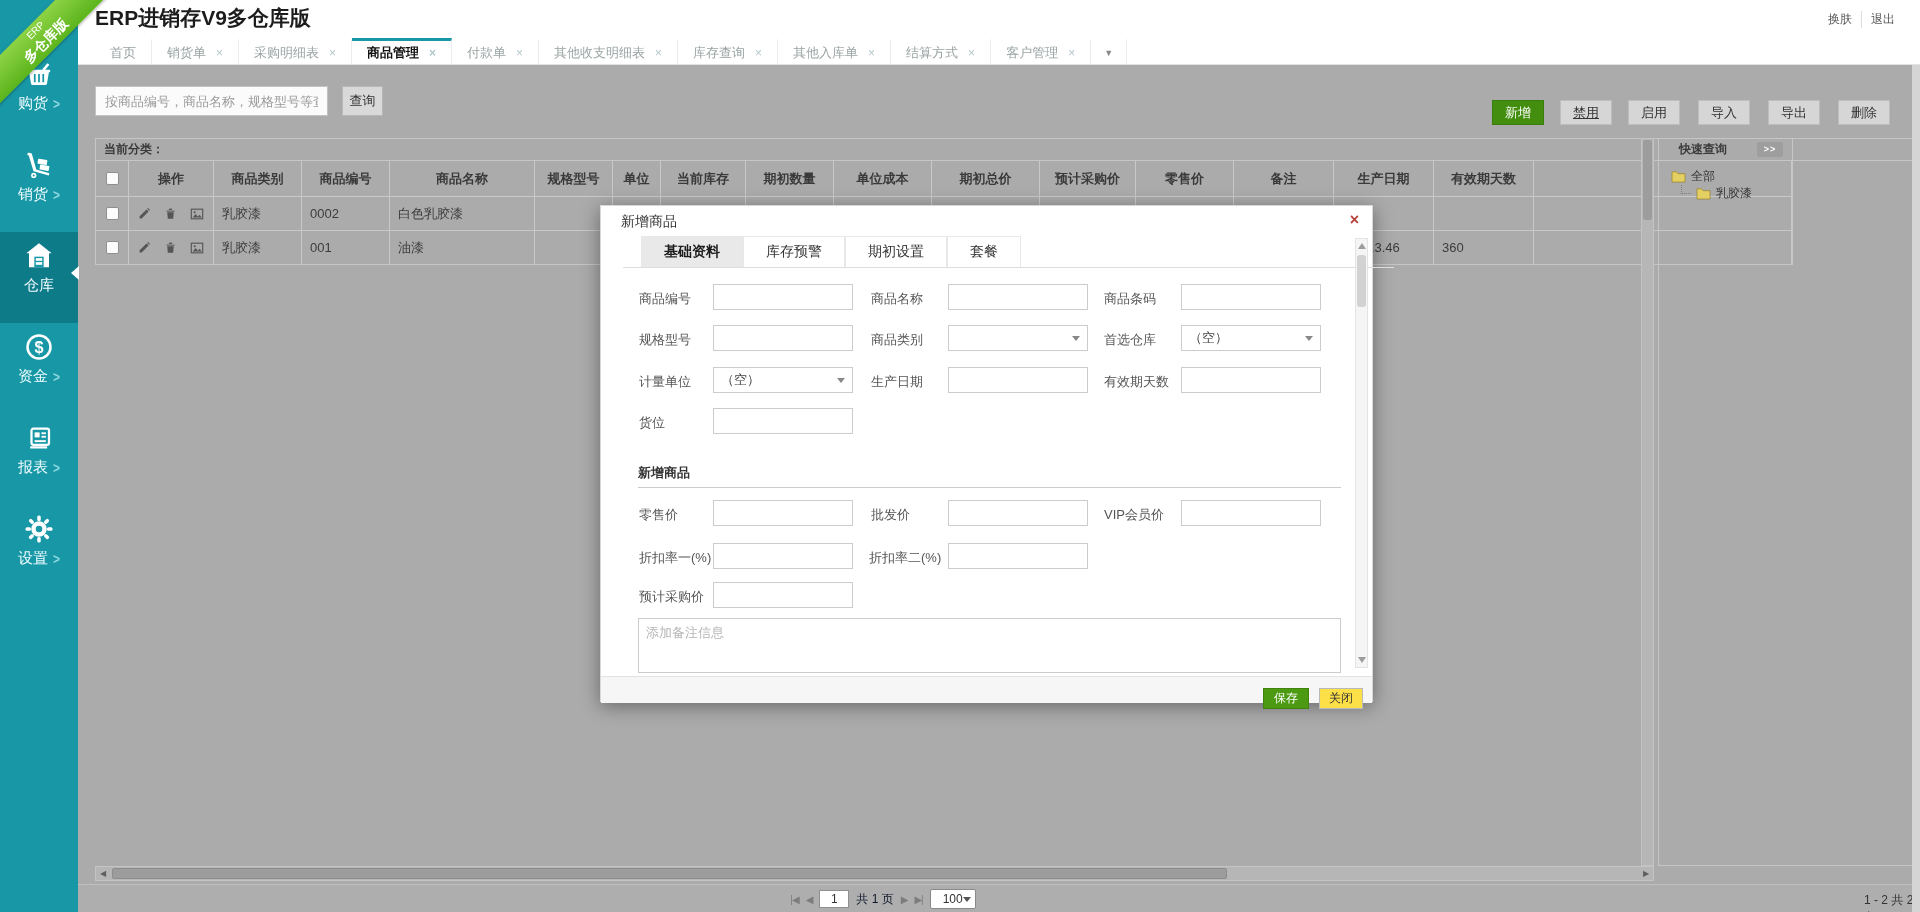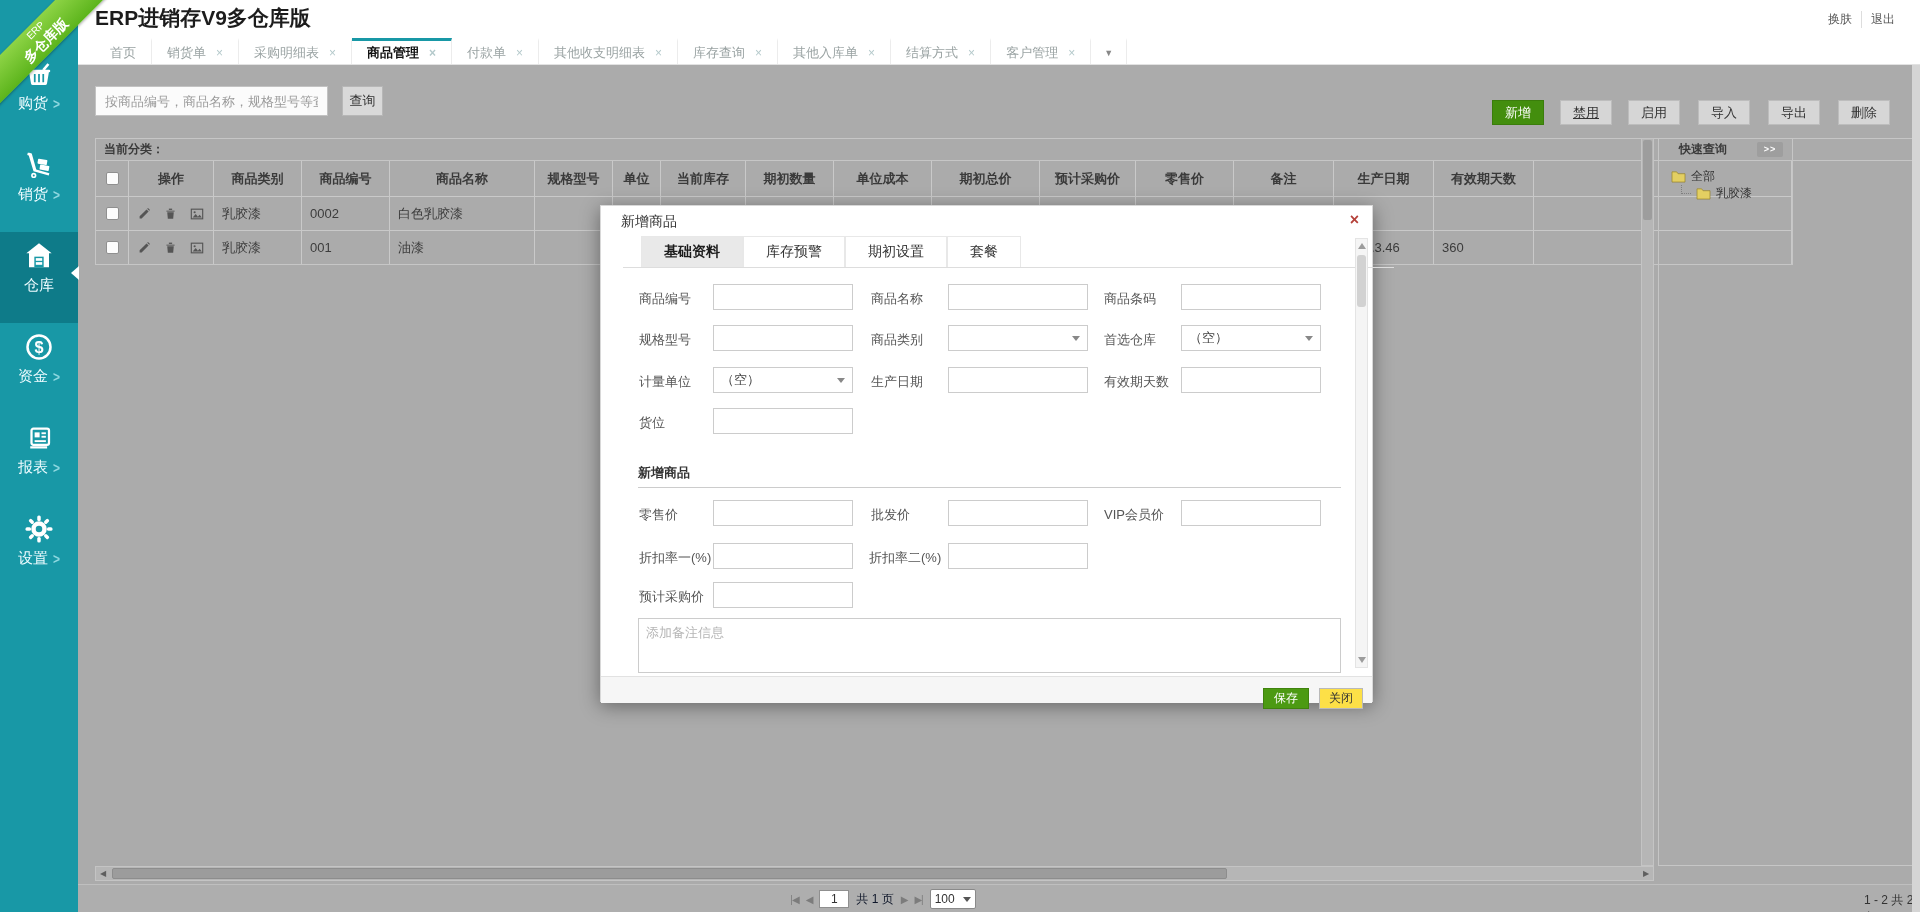--- a/index.html
+++ b/index.html
@@ -86,21 +86,21 @@
   .h-track { position:relative; flex:1; }
   .h-thumb { position:absolute; left:2px; top:1px; width:1115px; height:11px; background:#9c9c9c; border:1px solid #8d8d8d; border-radius:2px; }
 
   
   .pagebar { position:absolute; left:78px; top:884px; width:1842px; height:28px; background:#aeaeae; border-top:1px solid #bfbfbf; }
   .pager { position:absolute; left:17px; top:0; width:1576px; height:28px; display:flex; align-items:center; justify-content:center; gap:7px; }
   .pg-nav { font-size:10px; color:#7c7c7c; cursor:pointer; letter-spacing:-1px; }
   .pg-input { width:30px; height:18px; border:1px solid #8f8f8f; background:#fff; text-align:center; font-size:12px; font-family:inherit; color:#333; }
   .pg-total { font-size:12px; color:#0f172a; }
   .pg-select { width:46px; height:20px; background:#fff; border:1px solid #8a8a8a; border-radius:2px; display:flex;
-      align-items:center; justify-content:space-between; padding:0 4px; font-size:12px; cursor:pointer; }
+      align-items:center; justify-content:flex-end; padding:0 4px; font-size:12px; cursor:pointer; }
   .pg-select .car { width:0; height:0; border-left:4px solid transparent; border-right:4px solid transparent; border-top:5px solid #555; }
   .pg-summary { position:absolute; left:1786px; top:7px; font-size:12px; color:#333; }
 
   
   .page-vscroll { position:absolute; right:0; top:0; width:8px; height:912px; background:#d5d5d5; }
   .page-vscroll .thumb { position:absolute; left:1px; top:0; width:6px; height:62px; background:#9a9a9a; border-radius:3px; }
 
   
   .modal { position:absolute; left:600px; top:205px; width:773px; height:497px; background:#fff; z-index:20;
       box-shadow:0 4px 18px rgba(0,0,0,.4); border:1px solid #d8d8d8; }

